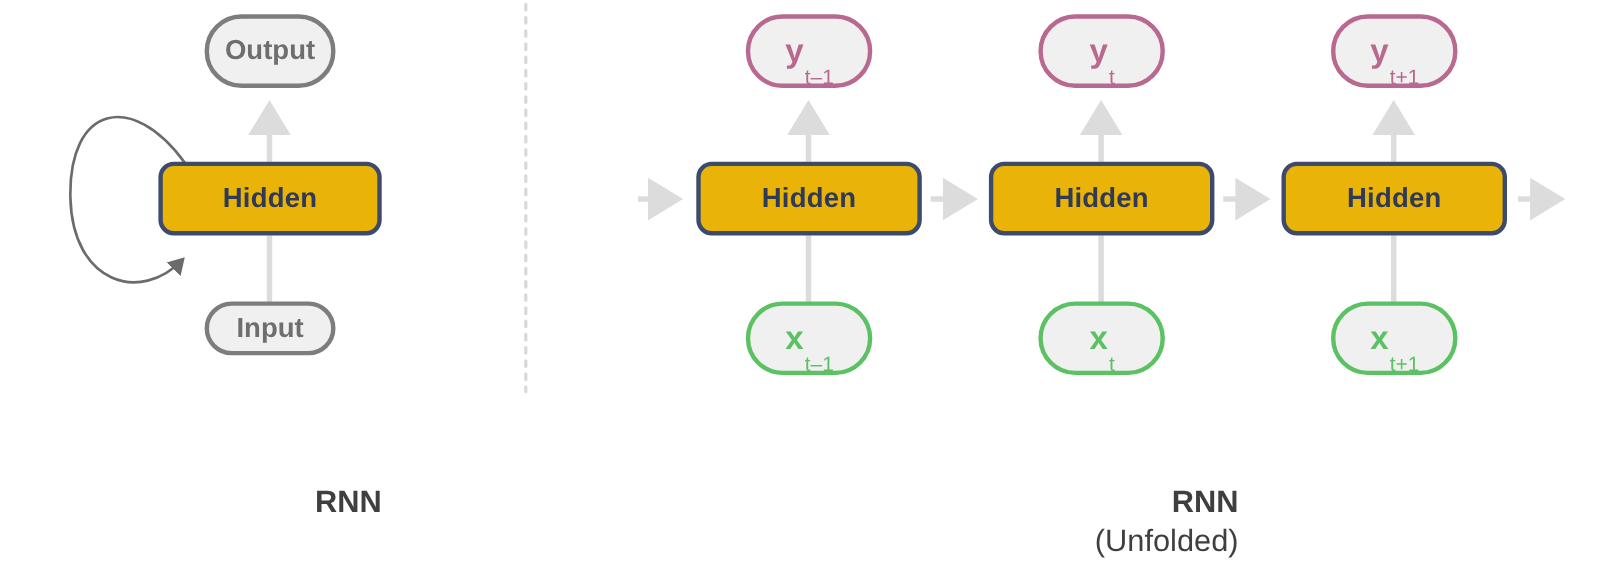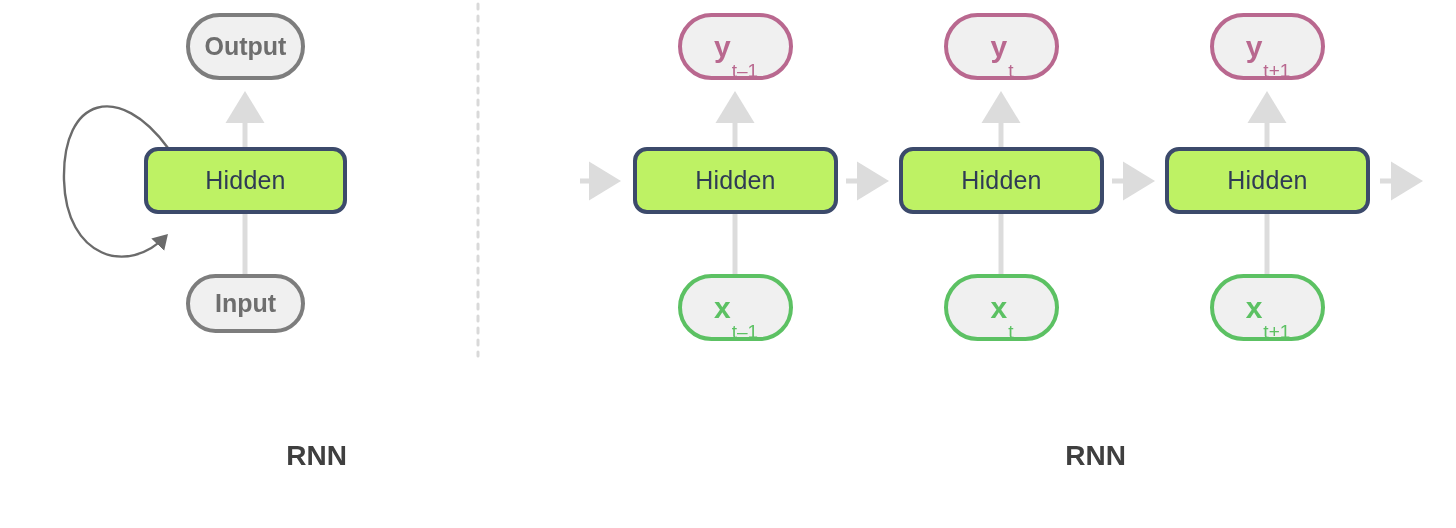--- a/index.html
+++ b/index.html
@@ -26,26 +26,26 @@
     position: absolute;
     box-sizing: border-box;
     display: flex;
     align-items: center;
     justify-content: center;
     background: #f0f0f0;
     user-select: none;
   }
   
   .hidden-node {
-    background: #bef264;
+    background: #eab308;
     border: 4px solid #3c4a6b;
     border-radius: 14px;
     color: #2f3b55;
     font-size: 25px;
-    font-weight: 400;
+    font-weight: 700;
     letter-spacing: 0.2px;
   }
   
   .pill {
     border-radius: 999px;
     border-width: 4px;
     border-style: solid;
   }
   .pill-gray {
     border-color: #7d7d7d;
@@ -143,21 +143,21 @@
   </svg>
 
   <div class="node pill pill-gray" style="left:186px; top:13px; width:119px; height:67px;">
     <span>Output</span>
   </div>
 
   <div class="node hidden-node" style="left:144px; top:147px; width:203px; height:67px;">
     <span>Hidden</span>
   </div>
 
-  <div class="node pill pill-gray" style="left:186px; top:274px; width:119px; height:59px;">
+  <div class="node pill pill-gray" style="left:186px; top:274px; width:119px; height:49px;">
     <span>Input</span>
   </div>
 
   <div class="caption" style="left:147px; top:438px; width:200px;">
     <span class="cap-main">RNN</span>
   </div>
 
   <div class="node pill pill-pink" style="left:678px; top:13px; width:115px; height:67px;">
     <span class="var">
       <span>y</span>
@@ -207,15 +207,16 @@
 
   <div class="node pill pill-green" style="left:1210px; top:274px; width:115px; height:67px;">
     <span class="var">
       <span>x</span>
         <span class="sub">t+1</span>
     </span>
   </div>
 
   <div class="caption" style="left:876px; top:438px; width:250px;">
     <span class="cap-main">RNN</span>
+    <span class="cap-sub">(Unfolded)</span>
   </div>
 
 </div>
 
 </body></html>

